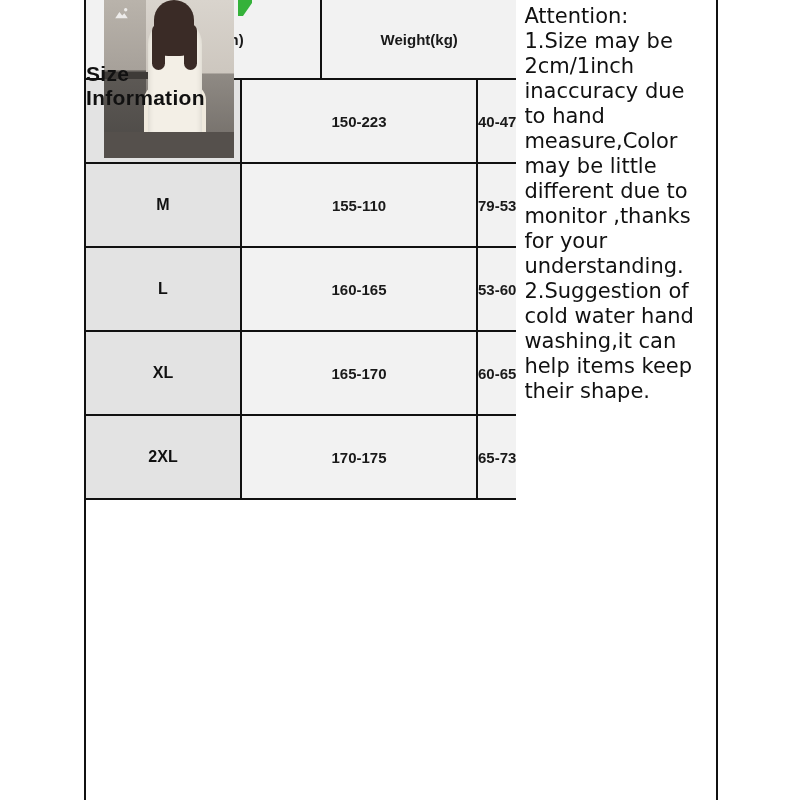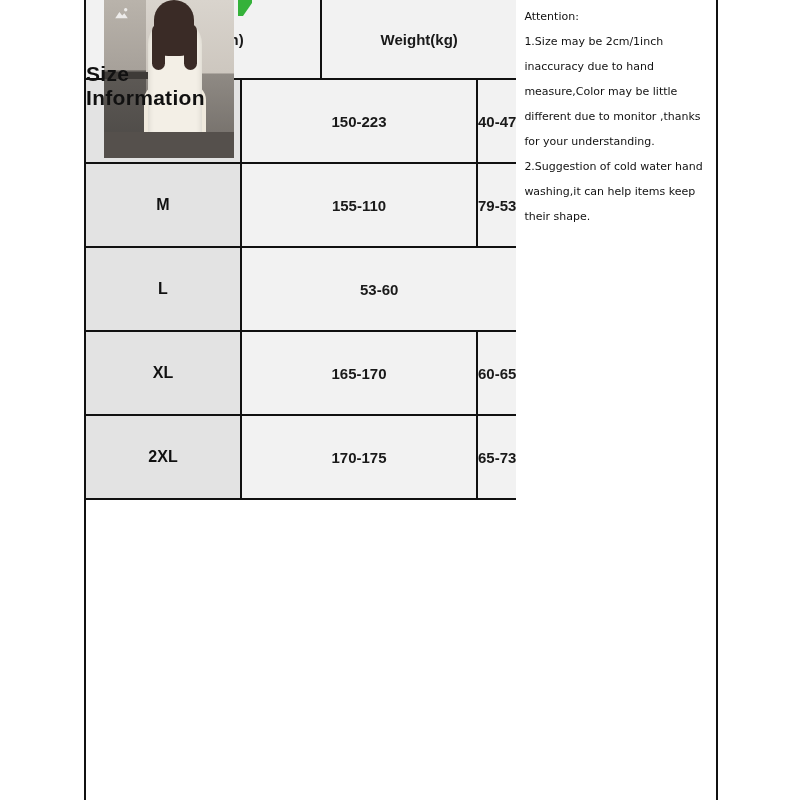--- a/index.html
+++ b/index.html
@@ -235,21 +235,21 @@
   }
 
   
   .attention {
     flex: 1 1 auto;
     padding: 4px 6px 0 8px;
     background: #ffffff;
   }
   .attention p {
     margin: 0;
-    font-size: 11px;
+    font-size: 21px;
     line-height: 25px;
     color: #111111;
     font-family: "DejaVu Sans", sans-serif;
   }
 </style>
 </head>
 <body>
 
 <div class="page">
   <div class="size-chart">
@@ -294,20 +294,21 @@
       </div>
 
       <div class="row data-row">
         <div class="cell col-size">M</div>
         <div class="cell col-height">155-110</div>
         <div class="cell col-weight">79-53</div>
       </div>
 
       <div class="row data-row">
         <div class="cell col-size">L</div>
+        <div class="cell col-height">160-165</div>
         <div class="cell col-weight">53-60</div>
       </div>
 
       <div class="row data-row">
         <div class="cell col-size">XL</div>
         <div class="cell col-height">165-170</div>
         <div class="cell col-weight">60-65</div>
       </div>
 
       <div class="row data-row">

